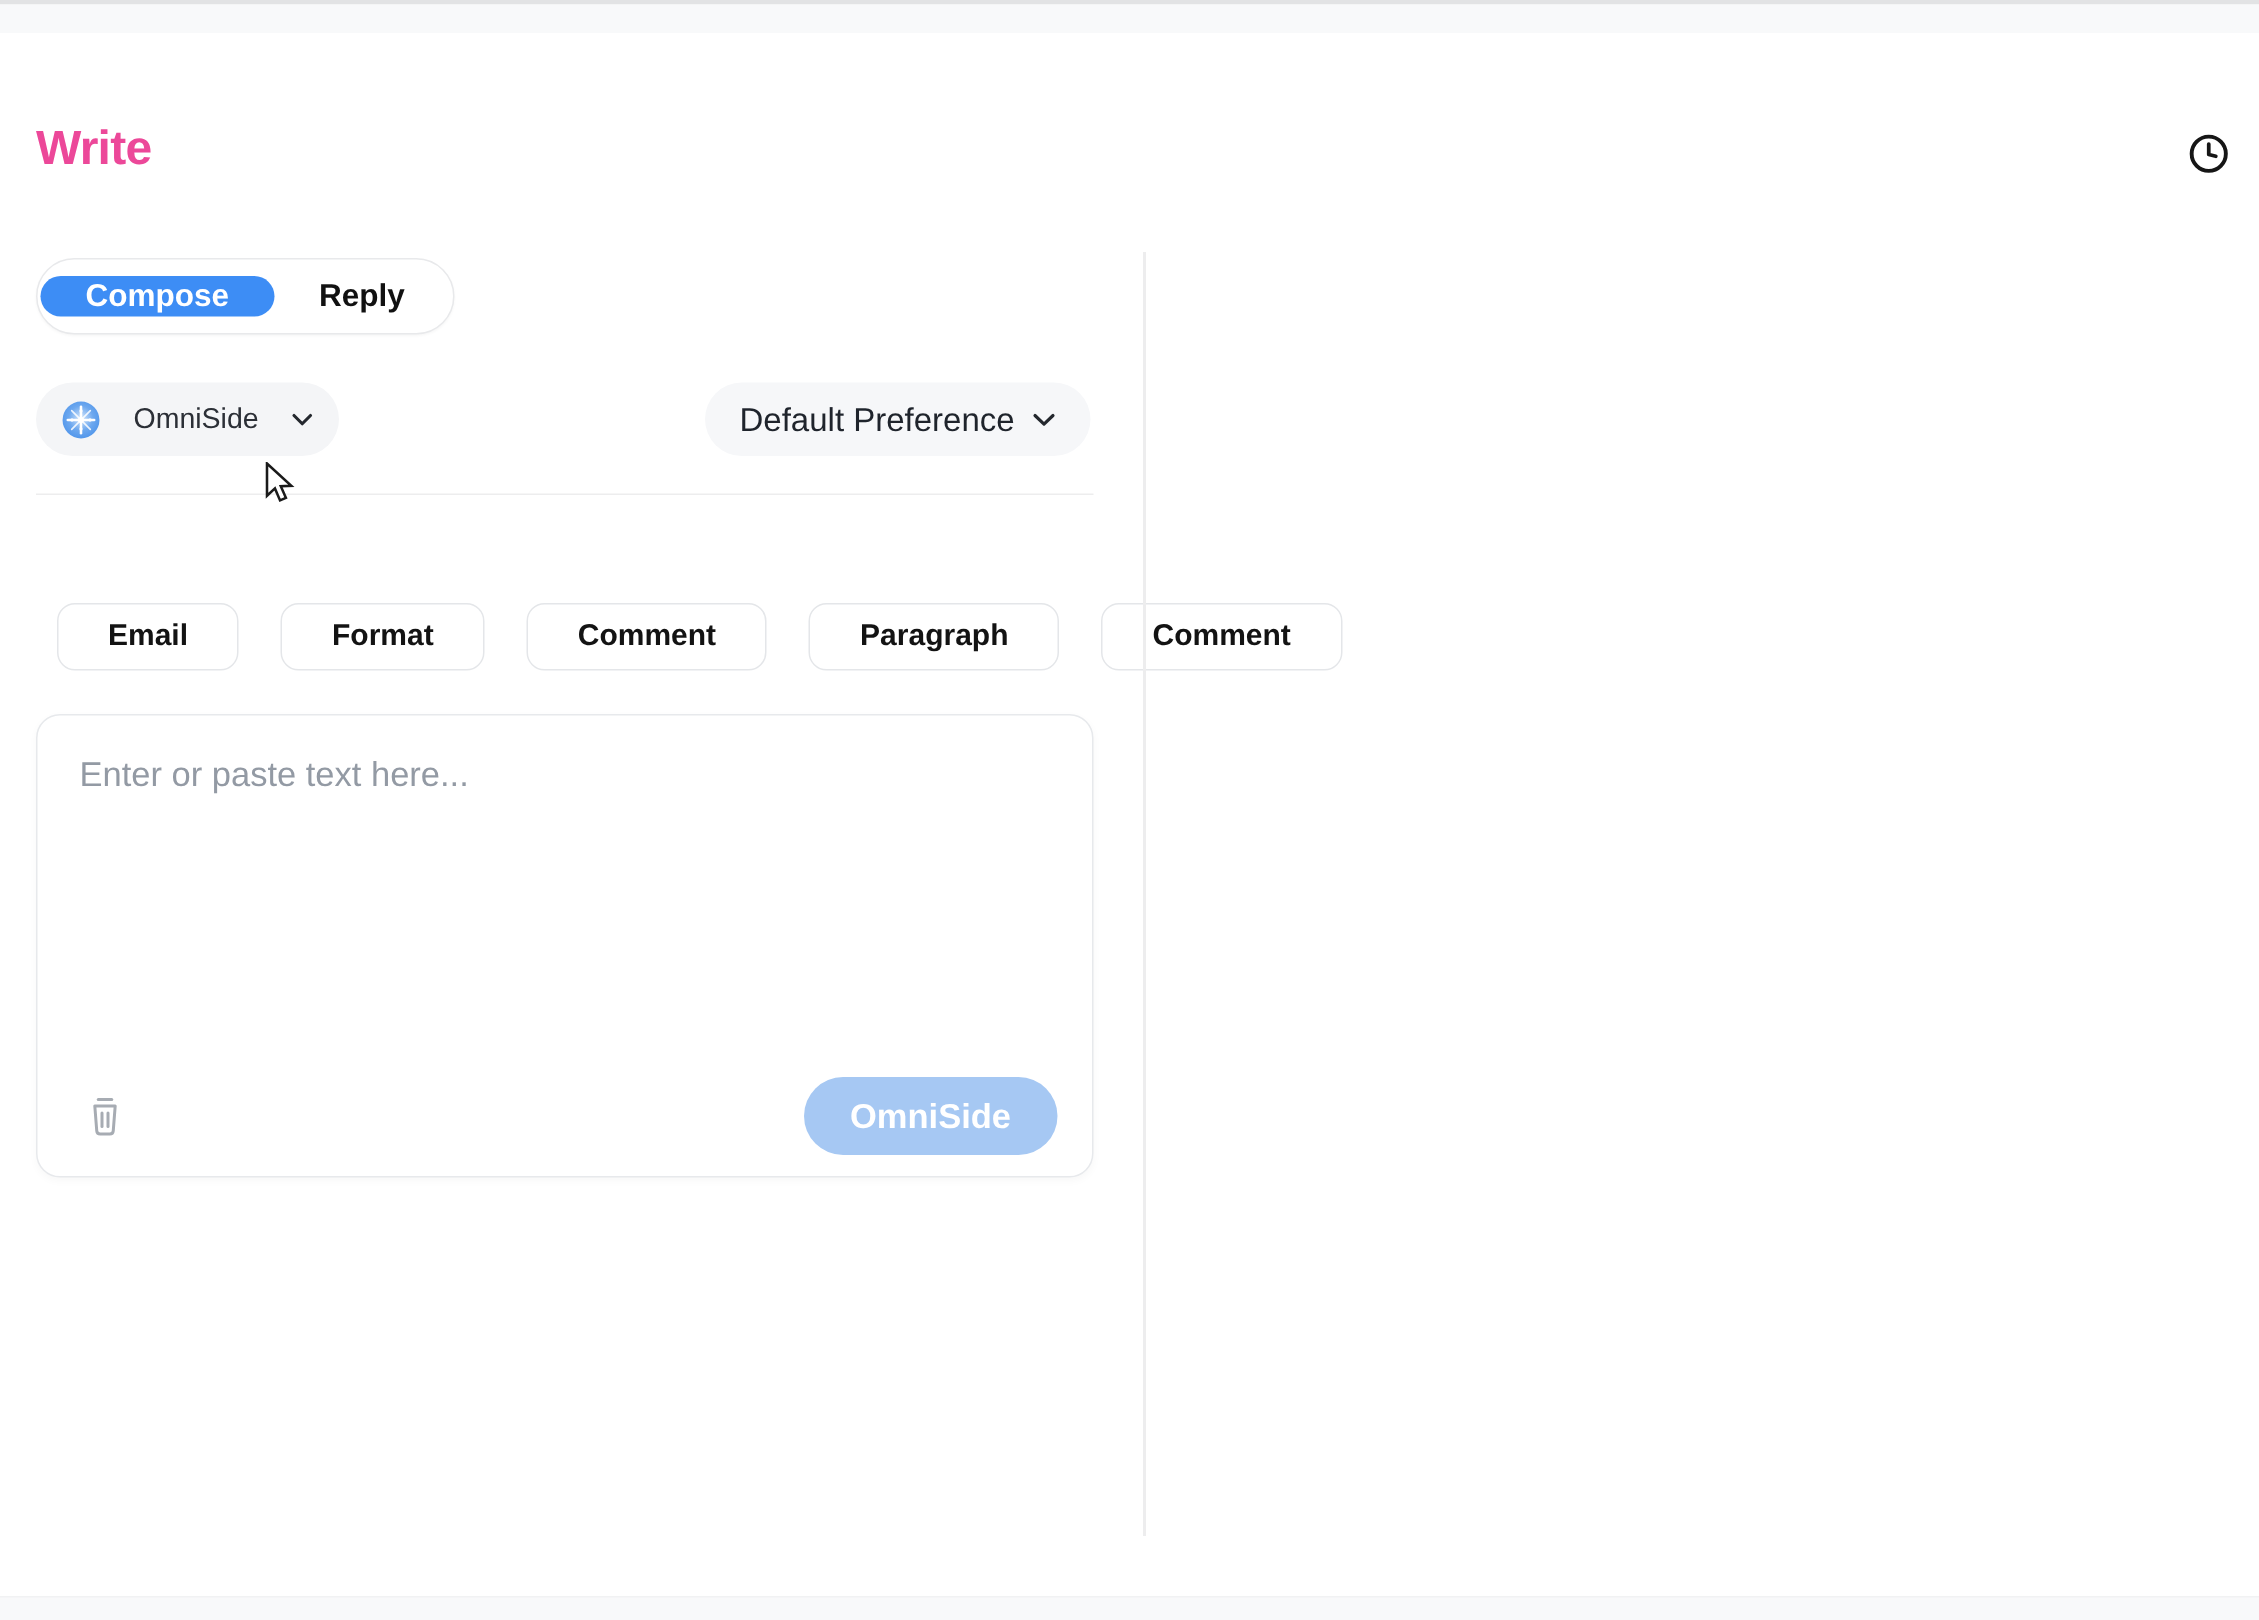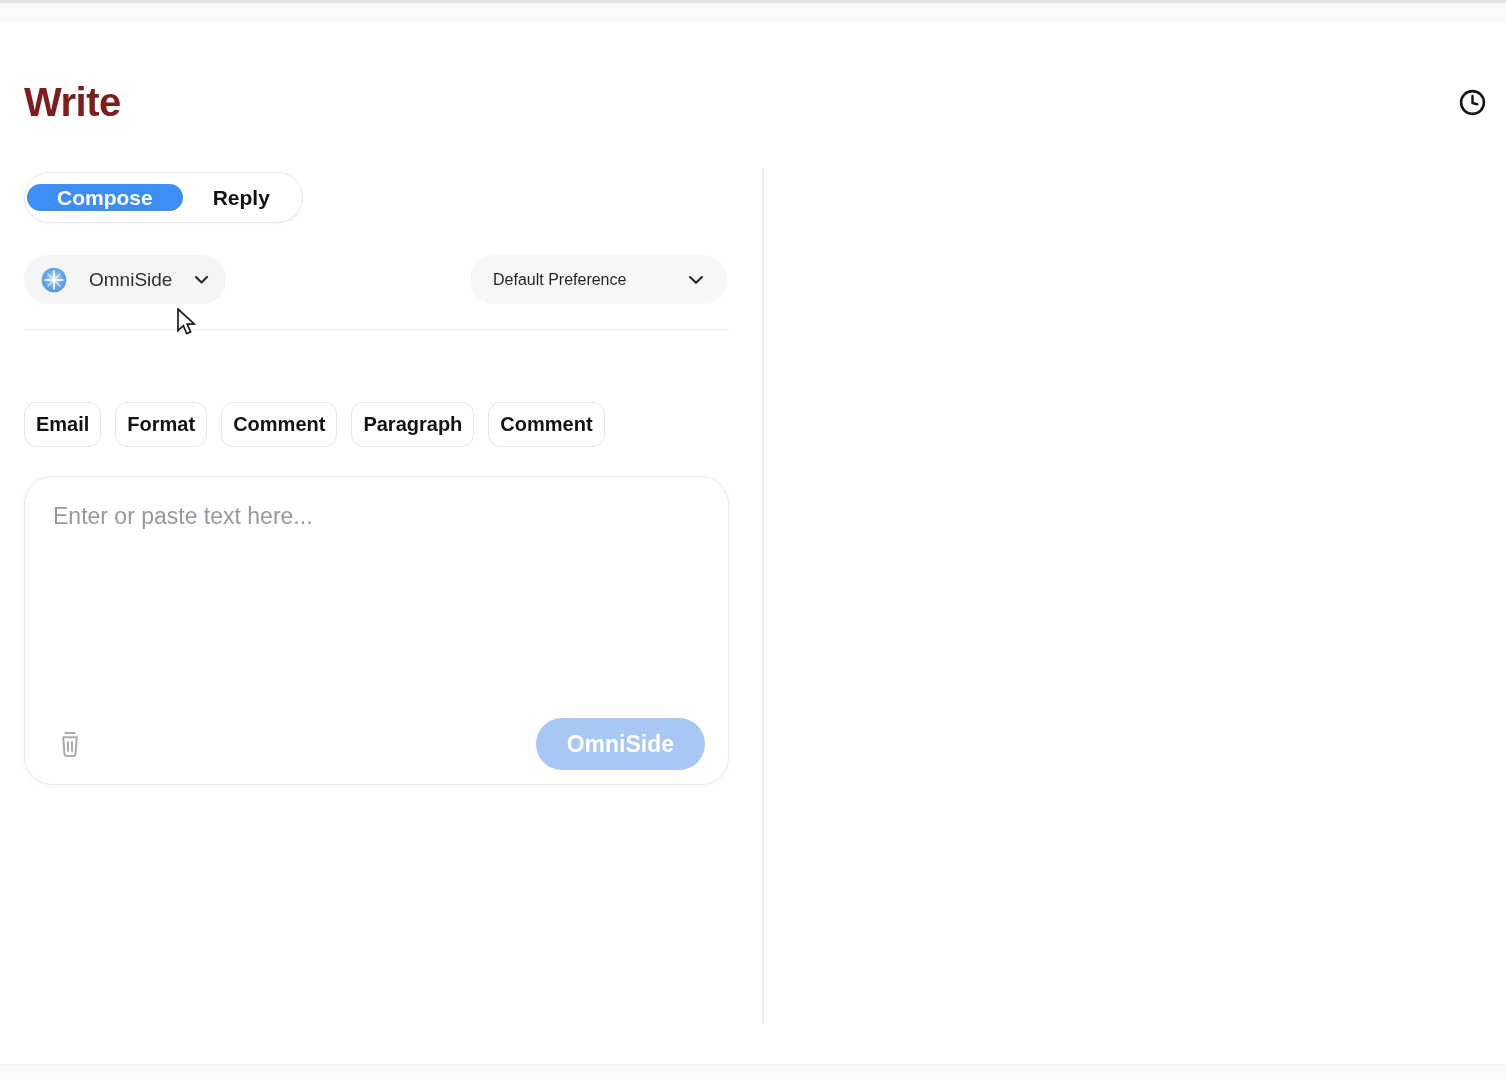--- a/index.html
+++ b/index.html
@@ -5,48 +5,48 @@
   * { margin:0; padding:0; box-sizing:border-box; }
   html,body { width:1506px; height:1080px; background:#ffffff;
               font-family:"Liberation Sans","DejaVu Sans",sans-serif; }
   .screen { position:relative; width:1506px; height:1080px; background:#fff; overflow:hidden; }
 
   .top-strip { position:absolute; left:0; top:0; width:100%; height:3px; background:#e2e3e4; }
   .top-bar   { position:absolute; left:0; top:3px; width:100%; height:19px; background:#f8f9fa; }
   .bottom-bar{ position:absolute; left:0; top:1064px; width:100%; height:16px; background:#f8f9fa; border-top:1px solid #f1f2f3; }
   .divider-v { position:absolute; left:762px; top:168px; width:2px; height:856px; background:#ededee; }
 
-  .page-title { position:absolute; left:24px; top:80px; font-size:40px; font-weight:800; color:#7f1d1d; letter-spacing:-0.5px; }
+  .page-title { position:absolute; left:24px; top:80px; font-size:32px; font-weight:800; color:#ec4899; letter-spacing:-0.5px; }
 
   .history-btn { position:absolute; left:1455px; top:85px; width:34px; height:34px; background:none; border:none; cursor:pointer; display:flex; align-items:center; justify-content:center; }
 
   .tab-group { position:absolute; left:24px; top:172px; height:51px; display:inline-flex; align-items:center;
                background:#fff; border:1px solid #e8e9eb; border-radius:26px; padding:2px;
                box-shadow:0 1px 2px rgba(0,0,0,.04); }
   .tab { height:27px; border:none; background:transparent; border-radius:23px; font-family:inherit;
          font-size:21px; font-weight:700; color:#111; padding:0 30px; cursor:pointer; }
   .tab.active { background:#3d8df5; color:#fff; }
 
   .pill { position:absolute; top:255px; height:49px; display:inline-flex; align-items:center;
           border:none; border-radius:25px; background:#f5f6f8; font-family:inherit; cursor:pointer; }
   .pill-model { left:24px; padding:0 17px; gap:22px; font-size:19px; color:#2b2f36; background:#f4f5f7; }
-  .pill-pref  { left:470px; width:257px; padding:0 23px; justify-content:space-between; font-size:16px; color:#1f242c; background:#f6f7f9; }
+  .pill-pref  { left:470px; width:257px; padding:0 23px; justify-content:space-between; font-size:22px; color:#1f242c; background:#f6f7f9; }
 
   .divider-h { position:absolute; left:24px; top:329px; width:705px; height:1px; background:#ededee; }
 
   .format-header { position:absolute; left:24px; top:348px; width:705px; display:flex; align-items:center; justify-content:space-between; padding-right:10px; }
   .format-label { font-size:23px; color:#9aa2ad; }
   .format-chevron-btn { background:none; border:none; cursor:pointer; display:flex; align-items:center; }
 
   .chips { position:absolute; left:24px; top:402px; display:flex; gap:14px; }
   .chip { height:45px; background:#fff; border:1px solid #e4e6e9; border-radius:12px; font-family:inherit;
-          font-size:20px; font-weight:700; color:#131313; padding:0 11px; cursor:pointer; }
+          font-size:20px; font-weight:700; color:#131313; padding:0 33px; cursor:pointer;margin-left:14px; }
 
   .editor-card { position:absolute; left:24px; top:476px; width:705px; height:309px;
-                 border:1px solid #e7e9ec; border-radius:28px; background:#fff;
+                 border:1px solid #e7e9ec; border-radius:16px; background:#fff;
                  box-shadow:0 2px 6px rgba(0,0,0,.03); }
   .editor-card textarea { position:absolute; left:0; top:0; width:100%; height:230px; border:none; outline:none;
                  resize:none; background:transparent; padding:26px 28px; font-family:inherit;
                  font-size:23px; color:#333; border-radius:28px; }
   .editor-card textarea::placeholder { color:#939aa4; opacity:1; }
   .clear-btn { position:absolute; left:30px; bottom:24px; width:30px; height:32px; background:none; border:none; cursor:pointer; display:flex; align-items:center; justify-content:center; }
   .generate-btn { position:absolute; right:23px; bottom:14px; height:52px; padding:0 31px;
                   background:#a6c8f3; color:#fff; border:none; border-radius:26px;
                   font-family:inherit; font-size:23px; font-weight:700; cursor:default; }
 

